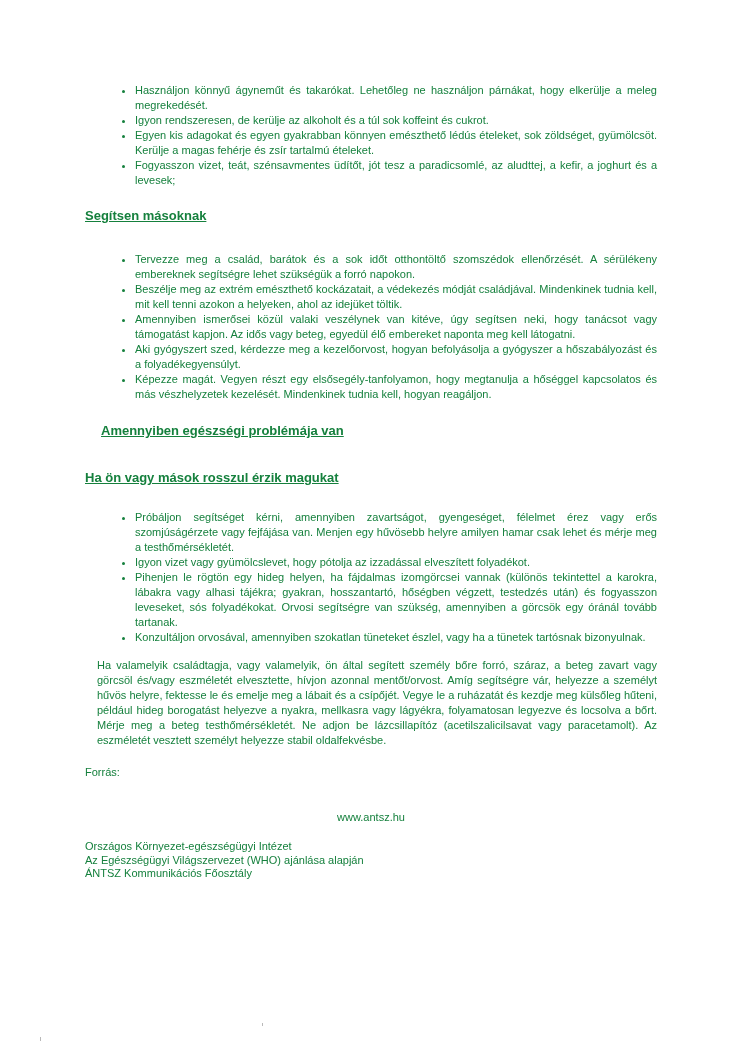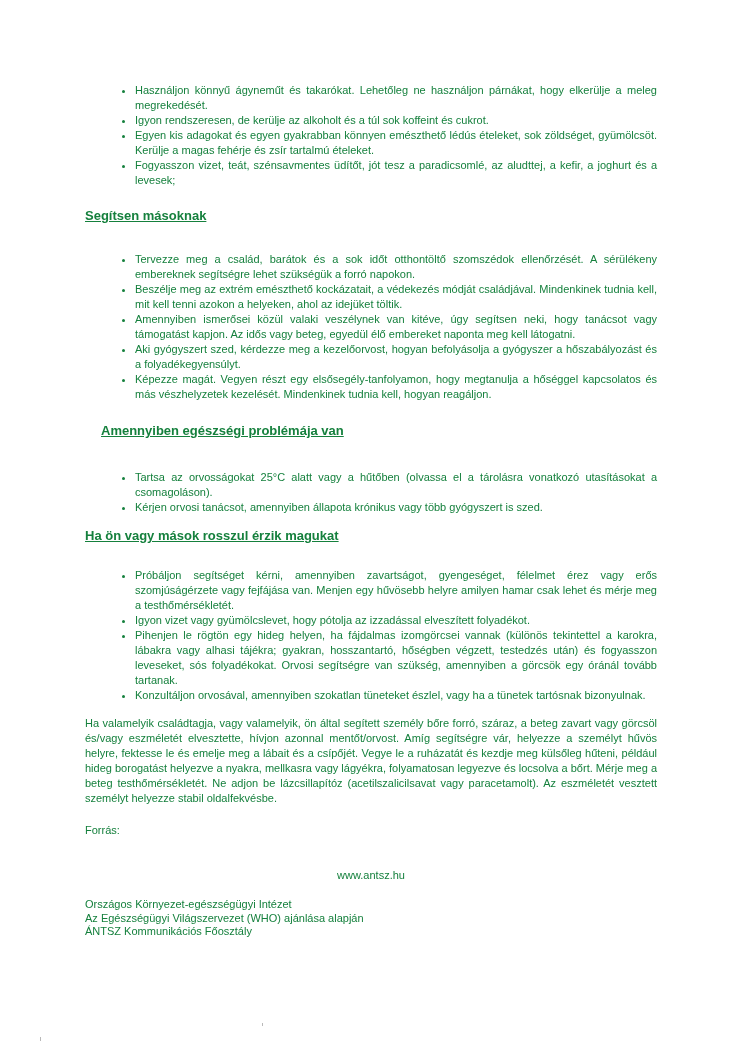--- a/index.html
+++ b/index.html
@@ -37,21 +37,21 @@
   .heading {
     font-size: 13px;
     font-weight: bold;
     text-decoration: underline;
     line-height: 15px;
   }
   .heading.h1 { margin: 20px 0 29px 0; }
   .heading.h2 { margin: 21px 0 32px 16px; }
   .heading.h3 { margin: 13px 0 25px 0; }
   .closing {
-    margin: 13px 0 0 0;
+    margin: 13px 0 0 12px;
     text-align: justify;
   }
   .source-label { margin: 17px 0 0 0; }
   .source-url   { margin: 30px 0 0 0; text-align: center; }
   .credits {
     margin: 15px 0 0 0;
     line-height: 13.5px;
   }
   .credits div { white-space: nowrap; }
   
@@ -80,24 +80,20 @@
     <ul class="bullets">
       <li>Tervezze meg a család, barátok és a sok időt otthontöltő szomszédok ellenőrzését. A sérülékeny embereknek segítségre lehet szükségük a forró napokon.</li>
       <li>Beszélje meg az extrém emészthető kockázatait, a védekezés módját családjával. Mindenkinek tudnia kell, mit kell tenni azokon a helyeken, ahol az idejüket töltik.</li>
       <li>Amennyiben ismerősei közül valaki veszélynek van kitéve, úgy segítsen neki, hogy tanácsot vagy támogatást kapjon. Az idős vagy beteg, egyedül élő embereket naponta meg kell látogatni.</li>
       <li>Aki gyógyszert szed, kérdezze meg a kezelőorvost, hogyan befolyásolja a gyógyszer a hőszabályozást és a folyadékegyensúlyt.</li>
       <li>Képezze magát. Vegyen részt egy elsősegély-tanfolyamon, hogy megtanulja a hőséggel kapcsolatos és más vészhelyzetek kezelését. Mindenkinek tudnia kell, hogyan reagáljon.</li>
     </ul>
 
     <div class="heading h2">Amennyiben egészségi problémája van</div>
 
-    <ul class="bullets">
-      <li>Tartsa az orvosságokat 25°C alatt vagy a hűtőben (olvassa el a tárolásra vonatkozó utasításokat a csomagoláson).</li>
-      <li>Kérjen orvosi tanácsot, amennyiben állapota krónikus vagy több gyógyszert is szed.</li>
-    </ul>
 
     <div class="heading h3">Ha ön vagy mások rosszul érzik magukat</div>
 
     <ul class="bullets">
       <li>Próbáljon segítséget kérni, amennyiben zavartságot, gyengeséget, félelmet érez vagy erős szomjúságérzete vagy fejfájása van. Menjen egy hűvösebb helyre amilyen hamar csak lehet és mérje meg a testhőmérsékletét.</li>
       <li>Igyon vizet vagy gyümölcslevet, hogy pótolja az izzadással elveszített folyadékot.</li>
       <li>Pihenjen le rögtön egy hideg helyen, ha fájdalmas izomgörcsei vannak (különös tekintettel a karokra, lábakra vagy alhasi tájékra; gyakran, hosszantartó, hőségben végzett, testedzés után) és fogyasszon leveseket, sós folyadékokat. Orvosi segítségre van szükség, amennyiben a görcsök egy óránál tovább tartanak.</li>
       <li>Konzultáljon orvosával, amennyiben szokatlan tüneteket észlel, vagy ha a tünetek tartósnak bizonyulnak.</li>
     </ul>
 

